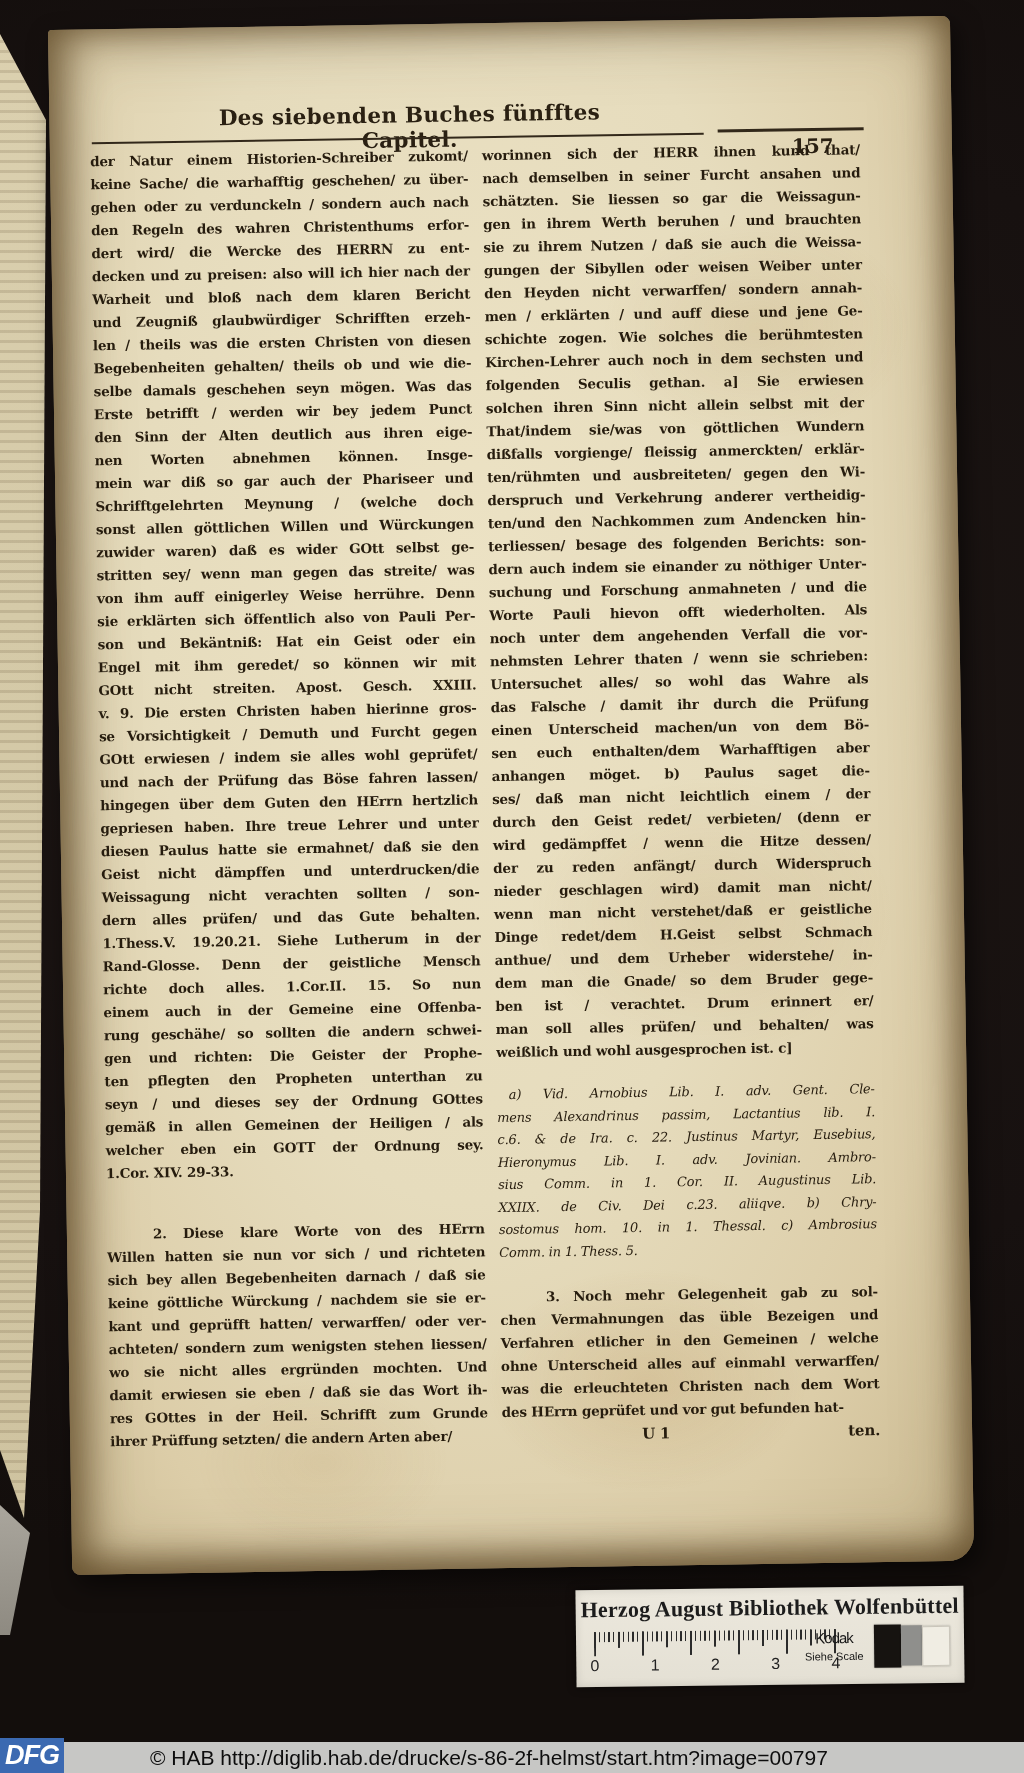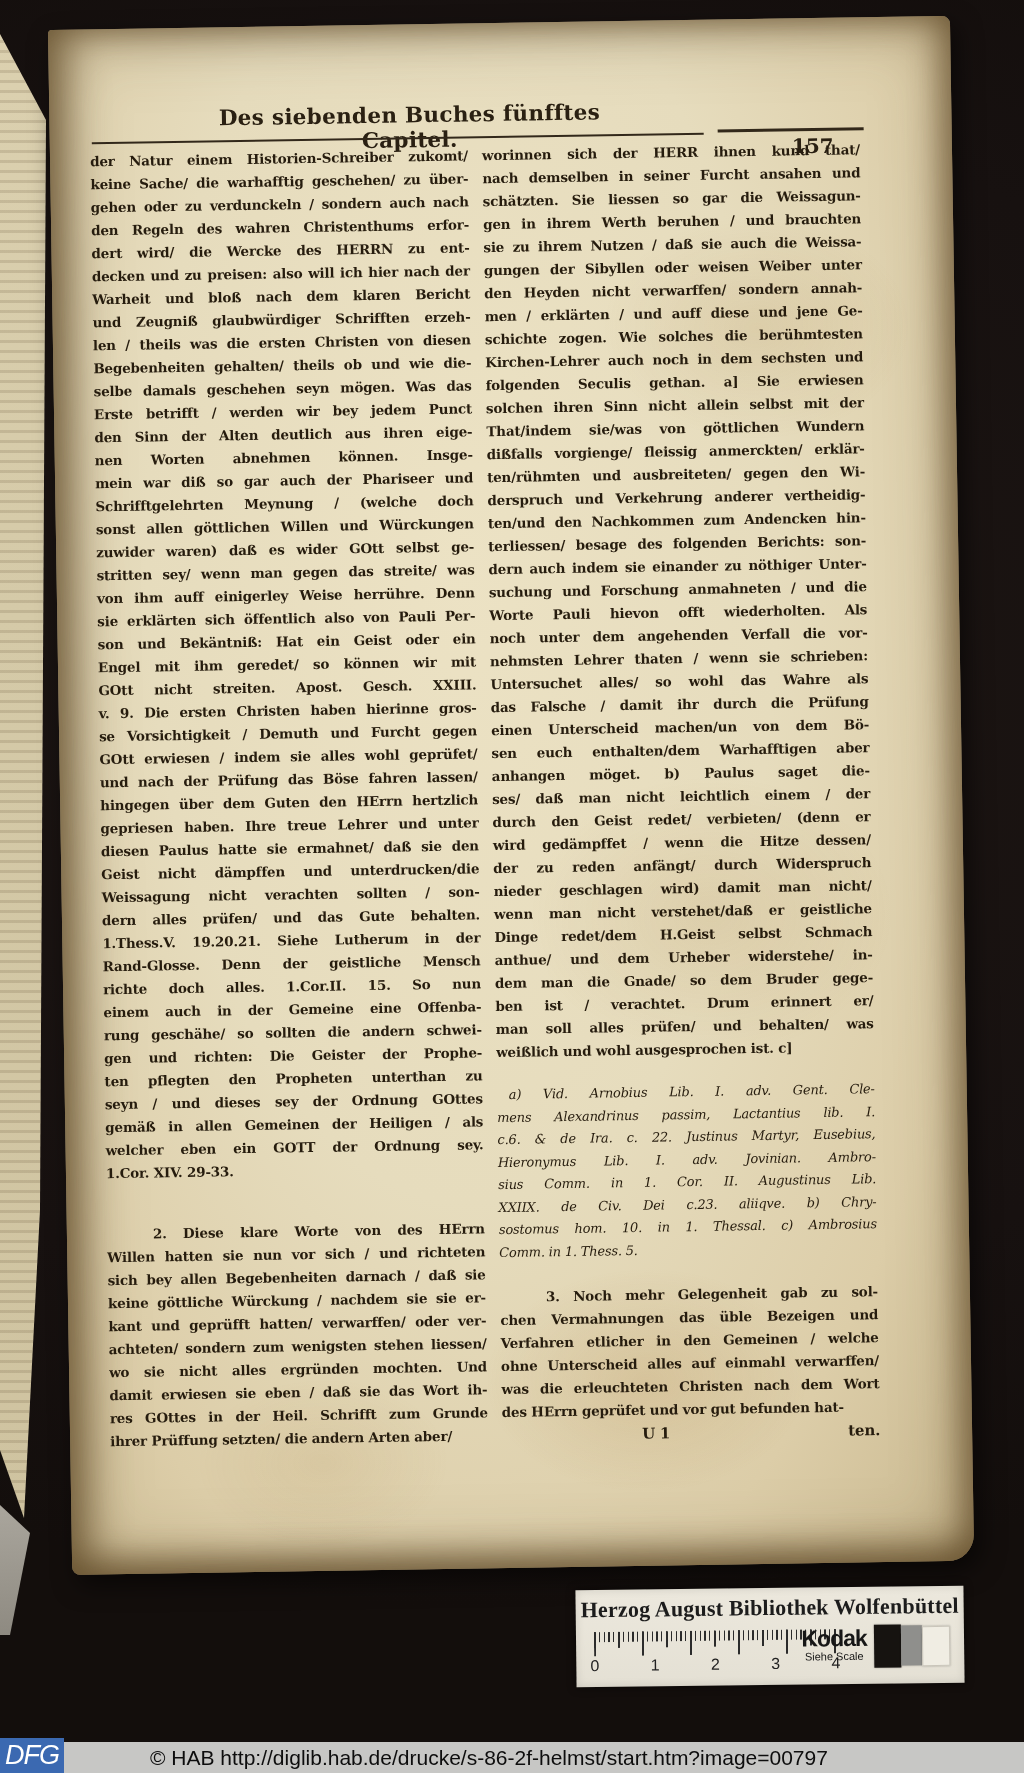--- a/index.html
+++ b/index.html
@@ -62,34 +62,34 @@
     background-image:
       repeating-linear-gradient(90deg,#2b2b2b 0 2px, rgba(0,0,0,0) 2px 48px),
       repeating-linear-gradient(90deg,#2b2b2b 0 1.6px, rgba(0,0,0,0) 1.6px 24px),
       repeating-linear-gradient(90deg,#2b2b2b 0 1.2px, rgba(0,0,0,0) 1.2px 4.8px);
     background-size:242px 24px,242px 16px,242px 10px;
     background-repeat:no-repeat;background-position:0 0;}
   .ruler-numbers{display:flex;justify-content:space-between;width:250px;margin-left:-4px;
     font-family:"Liberation Sans", sans-serif;font-size:16px;color:#222;margin-top:1px;}
   .kodak{position:absolute;left:222px;top:40px;width:72px;text-align:center;
     font-family:"Liberation Sans", sans-serif;color:#161616;}
-  .kodak-name{font-weight:bold;font-size:23px;letter-spacing:-1px;line-height:22px;}
+  .kodak-name{font-weight:normal;font-size:15px;letter-spacing:-1px;line-height:22px;}
   .kodak-sub{font-size:11px;margin-top:1px;}
   .patches{position:absolute;left:298px;top:38px;display:flex;align-items:flex-start;}
   .patches .patch{box-shadow:0 0 2px rgba(0,0,0,.35);}
   .patches .patch:nth-child(1){width:27px;height:43px;}
   .patches .patch:nth-child(2){width:21px;height:40px;margin-top:1px;}
   .patches .patch:nth-child(3){width:26px;height:38px;margin-top:2px;border:1px solid #c9c5ba;}
   
   .bottom-bar{position:absolute;left:0;bottom:0;width:1024px;height:31px;background:#c7c7c5;}
   .url{height:31px;line-height:31px;padding-left:150px;
     font-family:"Liberation Sans", sans-serif;font-size:21px;color:#0d0d0d;}
   .dfg{position:absolute;left:0;bottom:0;width:64px;height:35px;background:#3b69b1;
     display:flex;align-items:center;justify-content:center;
-    font-family:"Liberation Sans", sans-serif;font-weight:normal;font-style:italic;
+    font-family:"Liberation Sans", sans-serif;font-weight:bold;font-style:italic;
     font-size:27px;color:#ffffff;letter-spacing:-1px;}
 </style>
 </head>
 <body>
 
 <div class="scan">
   <div class="facing-page"></div>
   <div class="cradle-wedge"></div>
 
   <div class="page">

